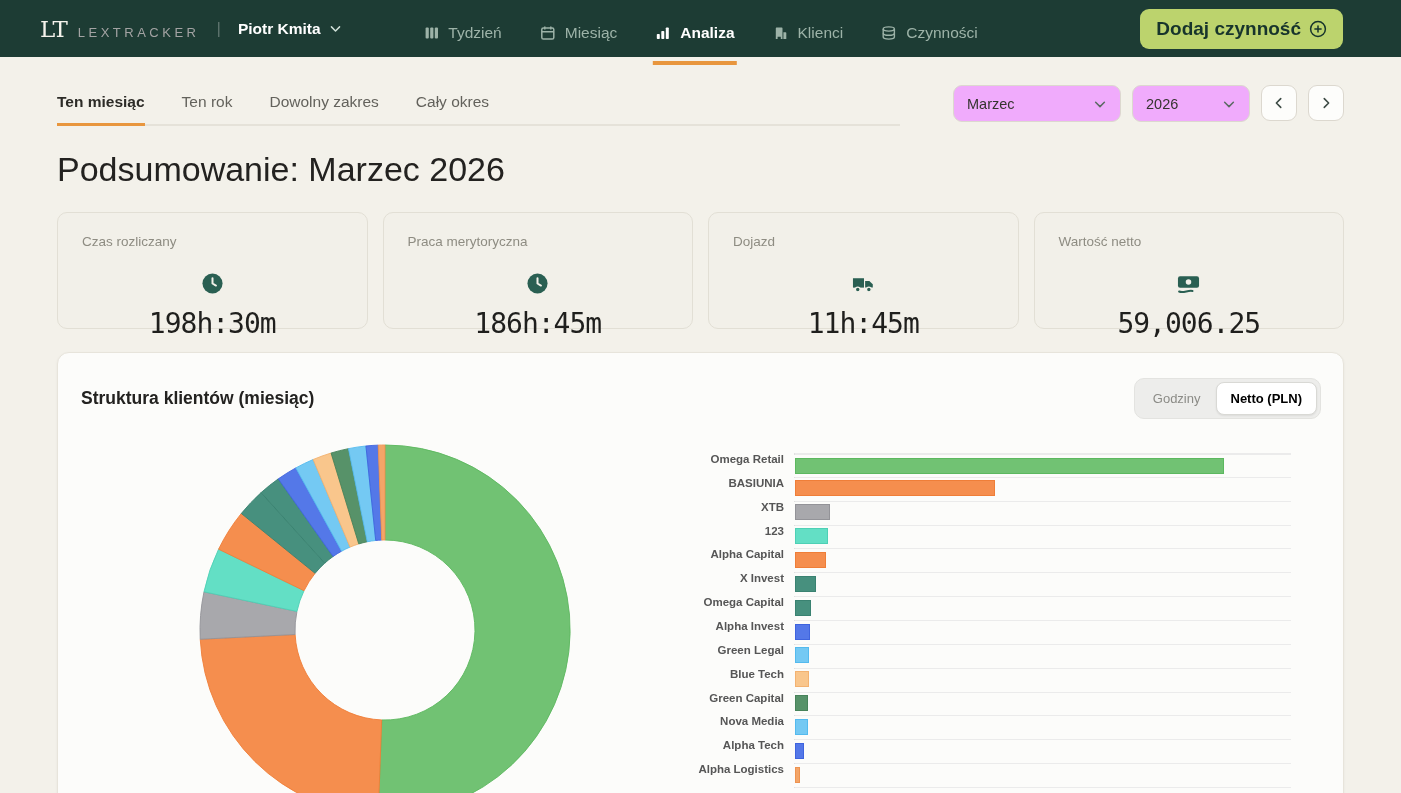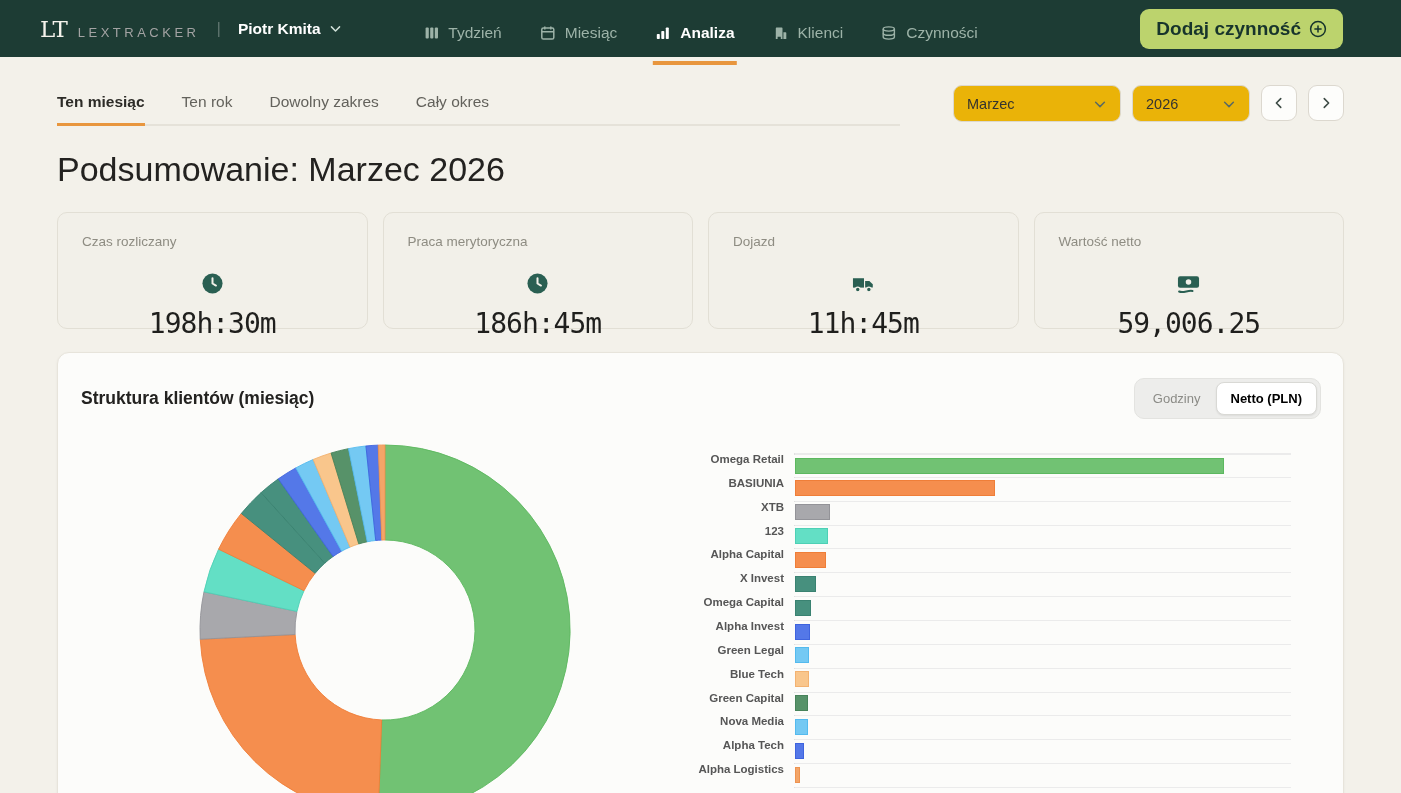--- a/index.html
+++ b/index.html
@@ -25,21 +25,21 @@
     padding:9px 16px; border-radius:9px; border:none; display:flex; gap:8px; align-items:center;
     cursor:pointer; font-family:"Liberation Sans",sans-serif; }
 
   
   .toolbar { margin:28px 57px 0; height:40px; display:flex; justify-content:space-between; align-items:flex-start; }
   .tabs { display:flex; gap:37px; width:843px; border-bottom:2px solid #e5e2d9; }
   .tab { padding:8px 0 13px; font-size:15.5px; color:#63625c; cursor:pointer; position:relative; white-space:nowrap; }
   .tab.active { color:#2c2b27; font-weight:700; }
   .tab.active::after { content:""; position:absolute; left:0; right:0; bottom:-2px; height:3px; background:#e8963e; }
   .controls { display:flex; gap:11px; }
-  .select { height:37px; background:#eab308; border:1px solid #dcd8cf; border-radius:9px;
+  .select { height:37px; background:#f0abfc; border:1px solid #dcd8cf; border-radius:9px;
     display:flex; align-items:center; justify-content:space-between; padding:0 13px;
     font-size:14.5px; color:#35342f; cursor:pointer; }
   .select.month { width:168px; }
   .select.year { width:118px; }
   .select .chev { color:#5a6a63; display:flex; }
   .icon-btn { width:36px; height:36px; background:#fdfdfb; border:1px solid #dcd8cf; border-radius:9px;
     display:flex; align-items:center; justify-content:center; color:#3c4a44; cursor:pointer; }
 
   
   h1 { margin:25px 57px 0; font-size:34px; font-weight:500; color:#232220; }

